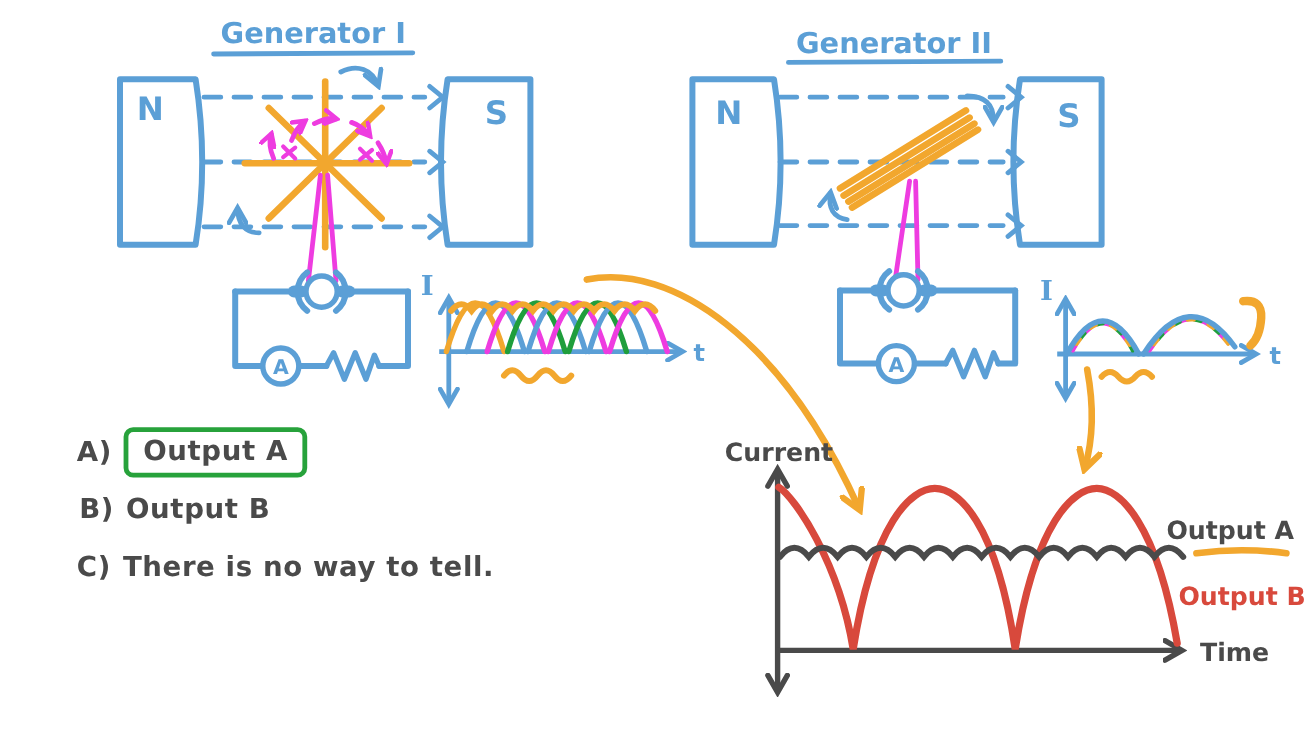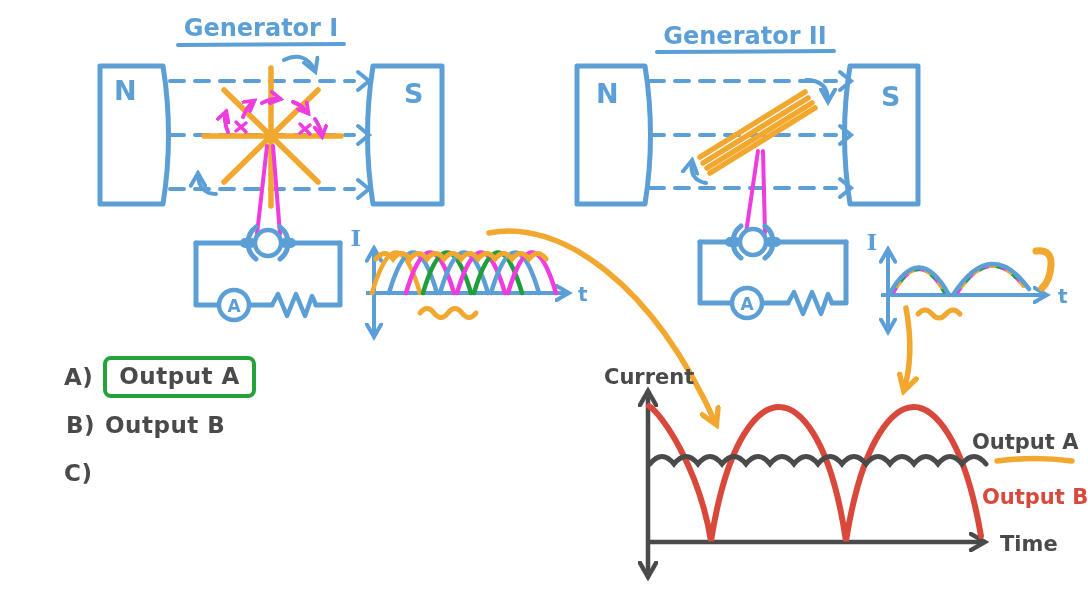--- a/index.html
+++ b/index.html
@@ -209,15 +209,16 @@
     <span class="answer-box">
       <span>Output A</span>
     </span>
   </div>
   <div class="opt-row" style="left:66px;top:412px;">
     <span>B)</span>
     <span>Output B</span>
   </div>
   <div class="opt-row" style="left:64px;top:460px;">
     <span>C)</span>
+    <span>There is no way to tell.</span>
   </div>
 </div>
 </div>
 
 </body></html>

